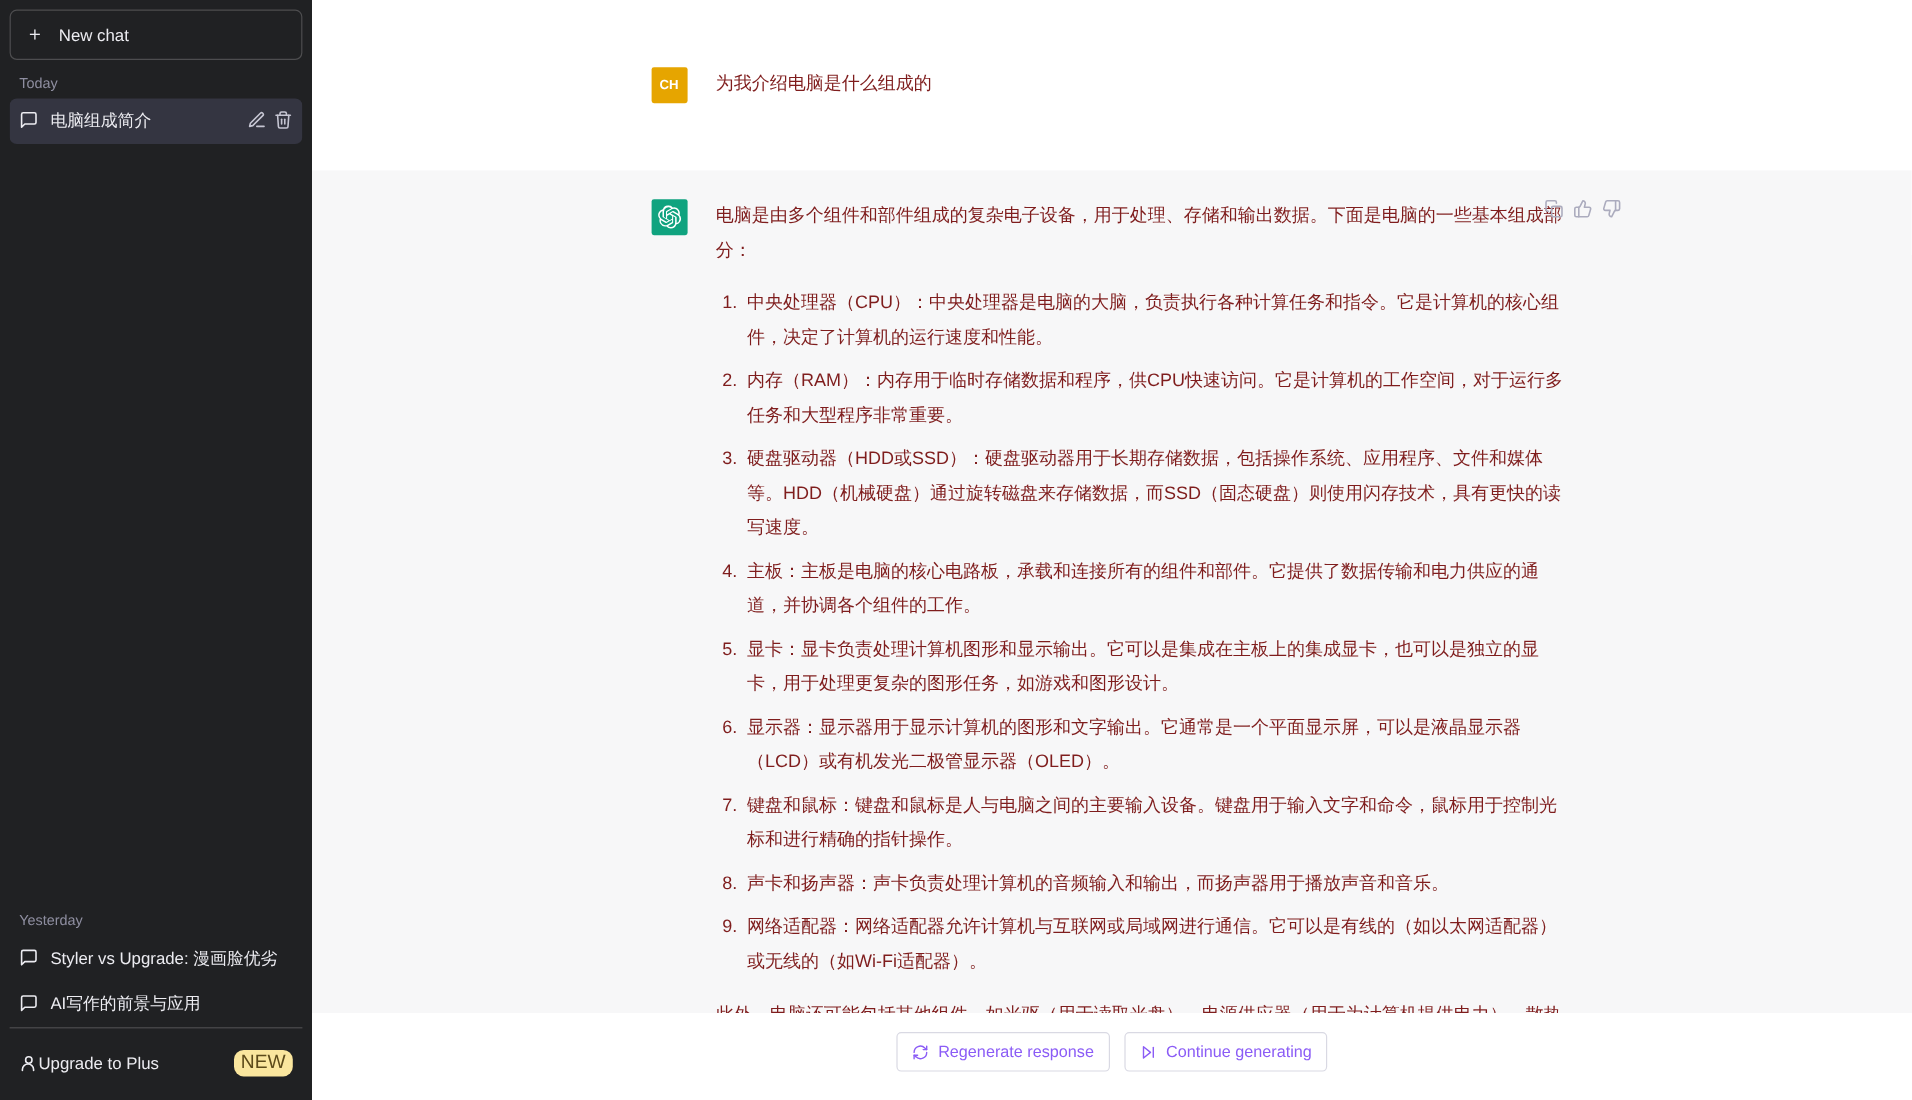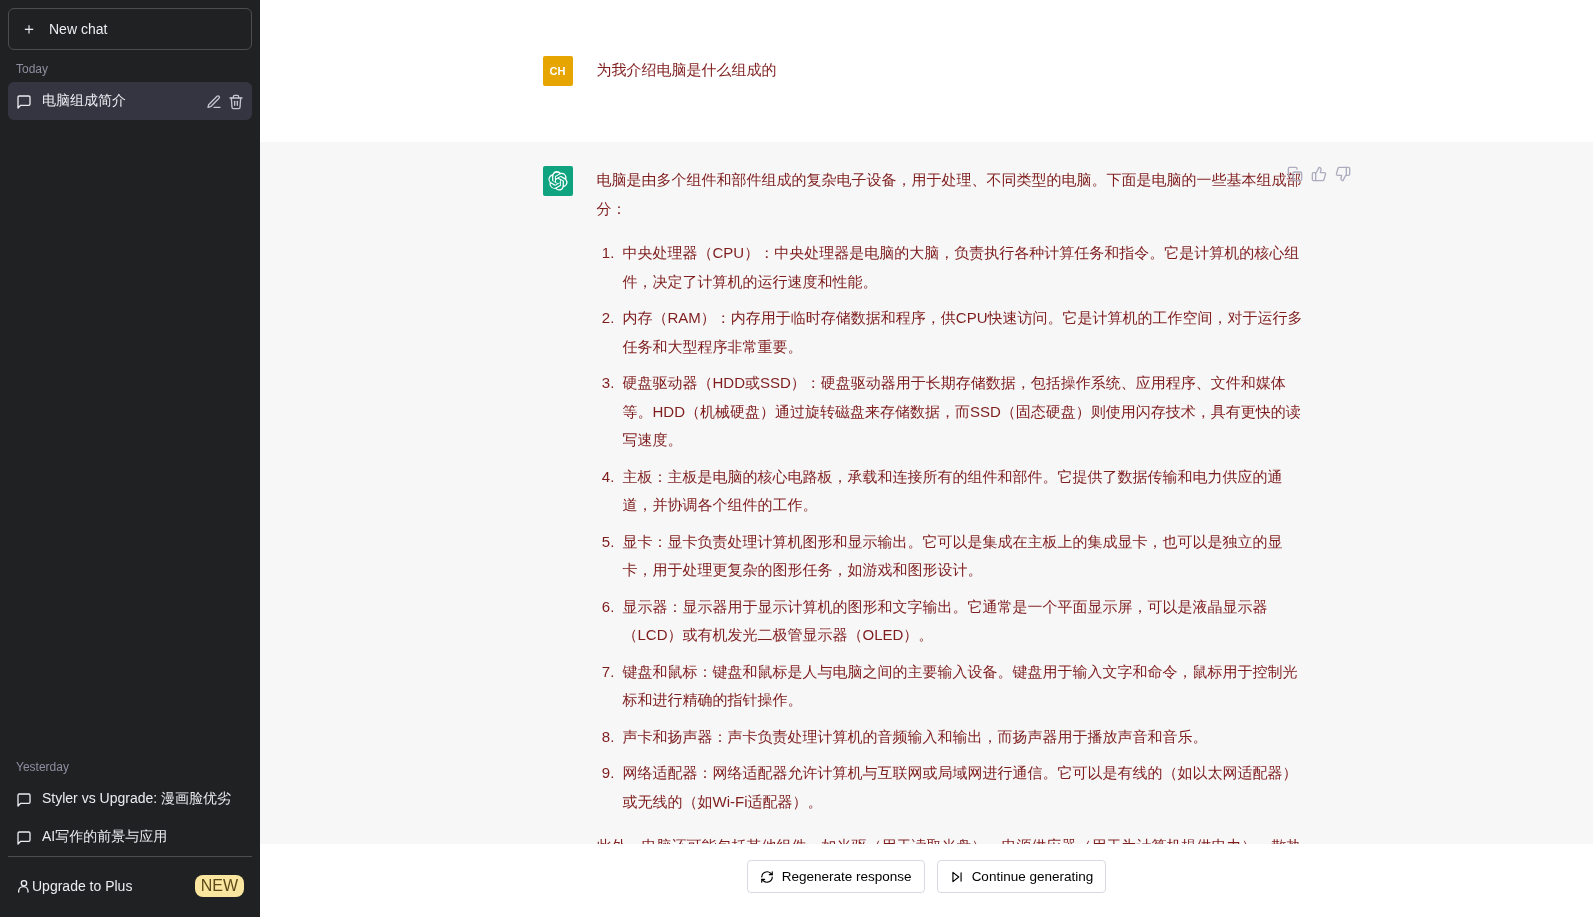--- a/index.html
+++ b/index.html
@@ -31,21 +31,21 @@
   }
   .new-chat {
     display:flex; align-items:center; gap:12px; padding:12px;
     border:1px solid #4d4d4f; border-radius:6px; cursor:pointer; font-size:14px;
   }
   .new-chat .plus { font-size:16px; line-height:1; }
   .section-label {
     font-size:12px; color:#8e8ea0; padding:12px 8px 6px;
   }
   .chat-item {
-    display:flex; align-items:flex-end; gap:10px; padding:10px 8px;
+    display:flex; align-items:flex-start; gap:10px; padding:10px 8px;
     border-radius:6px; cursor:pointer; font-size:14px; position:relative;
     white-space:nowrap; overflow:hidden;
   }
   .chat-item.active { background:var(--sidebar-item-active); }
   .chat-item .chat-title { flex:1; overflow:hidden; text-overflow:ellipsis; }
   .chat-item .row-actions { display:flex; gap:6px; color:#c5c5d2; }
   .chat-item .icon-svg { width:16px; height:16px; flex-shrink:0; }
   .sidebar-fill { flex:1; overflow:hidden; display:flex; flex-direction:column; }
   .sidebar-bottom { border-top:1px solid #4d4d4f; padding-top:6px; }
   .upgrade {
@@ -86,21 +86,21 @@
   .msg-actions .act { width:16px; height:16px; cursor:pointer; }
   
   .footer {
     padding:16px 0 24px; display:flex; flex-direction:column; align-items:center; gap:12px;
     background:linear-gradient(180deg, rgba(255,255,255,0) 0%, #ffffff 40%);
   }
   .footer-buttons { display:flex; gap:12px; }
   .ghost-btn {
     display:flex; align-items:center; gap:8px; padding:8px 12px;
     border:1px solid var(--input-border); border-radius:4px; cursor:pointer;
-    font-size:13.5px; color:#000000; background:#fff;
+    font-size:13.5px; color:#8b5cf6; background:#fff;
   }
   .ghost-btn .icon-svg { width:14px; height:14px; }
   .input-wrap {
     width:768px; position:relative;
     border:2px solid var(--highlight); border-radius:6px;
     padding:2px;
   }
   .input-inner {
     display:flex; align-items:center; padding:14px 50px 14px 16px;
     border:1px solid var(--input-border); border-radius:6px; background:#fff;
@@ -192,21 +192,21 @@
     </div>
 
     <div class="msg assistant">
       <div class="msg-inner">
         <div class="avatar assistant">
           <svg viewBox="0 0 41 41" fill="#fff">
               <path d="M37.5 16.7a9.8 9.8 0 0 0-.85-8.08 9.96 9.96 0 0 0-10.73-4.78A9.87 9.87 0 0 0 18.5 0a9.96 9.96 0 0 0-9.5 6.88 9.85 9.85 0 0 0-6.58 4.78 9.97 9.97 0 0 0 1.23 11.69 9.8 9.8 0 0 0 .85 8.08 9.96 9.96 0 0 0 10.73 4.78A9.87 9.87 0 0 0 22.5 40a9.96 9.96 0 0 0 9.5-6.88 9.85 9.85 0 0 0 6.58-4.78 9.97 9.97 0 0 0-1.08-11.64zM22.5 37.4a7.4 7.4 0 0 1-4.75-1.72l.23-.13 7.9-4.56a1.28 1.28 0 0 0 .65-1.12V18.74l3.34 1.93a.12.12 0 0 1 .06.09v9.22a7.42 7.42 0 0 1-7.43 7.42zM6.56 30.55a7.38 7.38 0 0 1-.88-4.96l.23.14 7.9 4.56a1.29 1.29 0 0 0 1.3 0l9.64-5.57v3.86a.12.12 0 0 1-.05.1l-7.98 4.61a7.42 7.42 0 0 1-10.13-2.72l-.03-.02zm-2.08-17.2a7.38 7.38 0 0 1 3.86-3.25v9.39a1.28 1.28 0 0 0 .65 1.12l9.64 5.57-3.34 1.93a.12.12 0 0 1-.11.01l-7.98-4.61a7.42 7.42 0 0 1-2.72-10.14v-.02zm27.42 6.38-9.64-5.57 3.34-1.93a.12.12 0 0 1 .11-.01l7.98 4.61a7.42 7.42 0 0 1-1.14 13.38v-9.39a1.28 1.28 0 0 0-.65-1.09zm3.32-5-.23-.14-7.9-4.56a1.29 1.29 0 0 0-1.3 0l-9.64 5.57v-3.86a.12.12 0 0 1 .05-.1l7.98-4.6a7.42 7.42 0 0 1 11.02 7.69h.02zM14.3 22.26l-3.34-1.93a.12.12 0 0 1-.06-.09V11.02a7.42 7.42 0 0 1 12.17-5.7l-.23.13-7.9 4.56a1.28 1.28 0 0 0-.65 1.12l.01 11.13zm1.81-3.91L20.5 15.87l4.29 2.48v4.96l-4.29 2.48-4.29-2.48.1-4.96z"></path>
             </svg>
         </div>
         <div class="msg-body">
-          <p>电脑是由多个组件和部件组成的复杂电子设备，用于处理、不同类型的电脑。下面是电脑的一些基本组成部分：</p>
+          <p>电脑是由多个组件和部件组成的复杂电子设备，用于处理、存储和输出数据。下面是电脑的一些基本组成部分：</p>
           <ol>
             <li>中央处理器（CPU）：中央处理器是电脑的大脑，负责执行各种计算任务和指令。它是计算机的核心组件，决定了计算机的运行速度和性能。</li>
             <li>内存（RAM）：内存用于临时存储数据和程序，供CPU快速访问。它是计算机的工作空间，对于运行多任务和大型程序非常重要。</li>
             <li>硬盘驱动器（HDD或SSD）：硬盘驱动器用于长期存储数据，包括操作系统、应用程序、文件和媒体等。HDD（机械硬盘）通过旋转磁盘来存储数据，而SSD（固态硬盘）则使用闪存技术，具有更快的读写速度。</li>
             <li>主板：主板是电脑的核心电路板，承载和连接所有的组件和部件。它提供了数据传输和电力供应的通道，并协调各个组件的工作。</li>
             <li>显卡：显卡负责处理计算机图形和显示输出。它可以是集成在主板上的集成显卡，也可以是独立的显卡，用于处理更复杂的图形任务，如游戏和图形设计。</li>
             <li>显示器：显示器用于显示计算机的图形和文字输出。它通常是一个平面显示屏，可以是液晶显示器（LCD）或有机发光二极管显示器（OLED）。</li>
             <li>键盘和鼠标：键盘和鼠标是人与电脑之间的主要输入设备。键盘用于输入文字和命令，鼠标用于控制光标和进行精确的指针操作。</li>
             <li>声卡和扬声器：声卡负责处理计算机的音频输入和输出，而扬声器用于播放声音和音乐。</li>
             <li>网络适配器：网络适配器允许计算机与互联网或局域网进行通信。它可以是有线的（如以太网适配器）或无线的（如Wi-Fi适配器）。</li>

